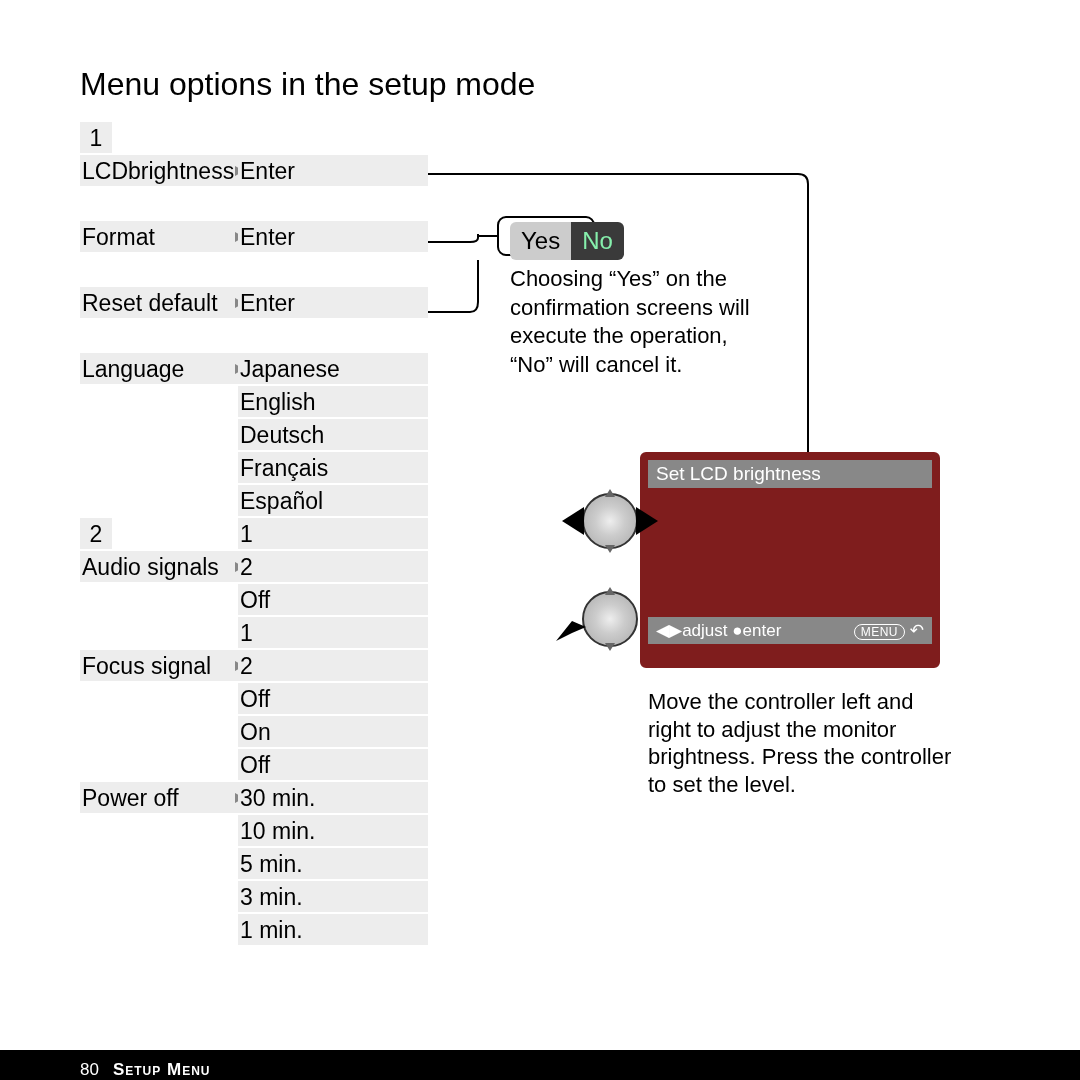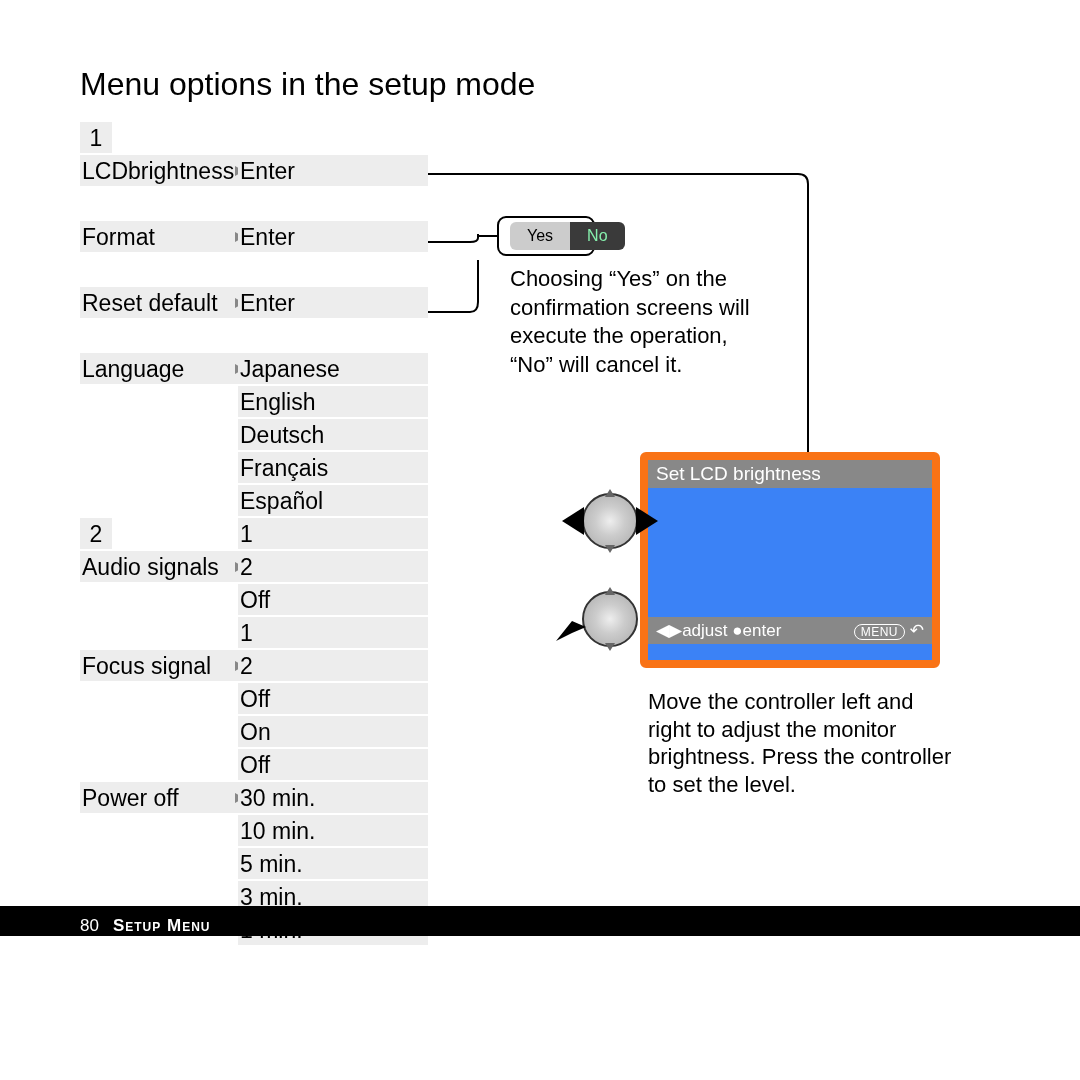--- a/index.html
+++ b/index.html
@@ -7,21 +7,21 @@
   body {
     font-family: Arial, Helvetica, sans-serif;
     background: #fff;
     color: #000;
     position: relative;
     font-size: 23px;
   }
   .page {
     position: relative;
     width: 1080px;
-    height: 936px;
+    height: 1080px;
   }
   .title {
     position: absolute;
     left: 80px;
     top: 66px;
     font-size: 32px;
     font-weight: 400;
   }
   .menu-col {
     position: absolute;
@@ -71,22 +71,22 @@
   }
   .yesno {
     position: absolute;
     left: 510px;
     top: 222px;
     display: flex;
     border-radius: 6px;
     overflow: hidden;
   }
   .yesno div {
-    padding: 5px 17px;
-    font-size: 16px;
+    padding: 5px 11px;
+    font-size: 24px;
   }
   .yes { background: #ccc; }
   .no { background: #3a3a3a; color: #86efac; }
   .note1 {
     position: absolute;
     left: 510px;
     top: 265px;
     width: 240px;
     font-size: 22px;
     line-height: 1.3;
@@ -98,23 +98,23 @@
     width: 310px;
     font-size: 22px;
     line-height: 1.25;
   }
   .lcd-panel {
     position: absolute;
     left: 640px;
     top: 452px;
     width: 300px;
     height: 216px;
-    border: 8px solid #f97316;
+    border: 8px solid #7f1d1d;
     border-radius: 6px;
-    background: #3b82f6;
+    background: #7f1d1d;
   }
   .lcd-title {
     background: #888;
     color: #fff;
     padding: 3px 8px;
     font-size: 19px;
   }
   .lcd-bar {
     background: #3a3a3a;
     color: #fff;

